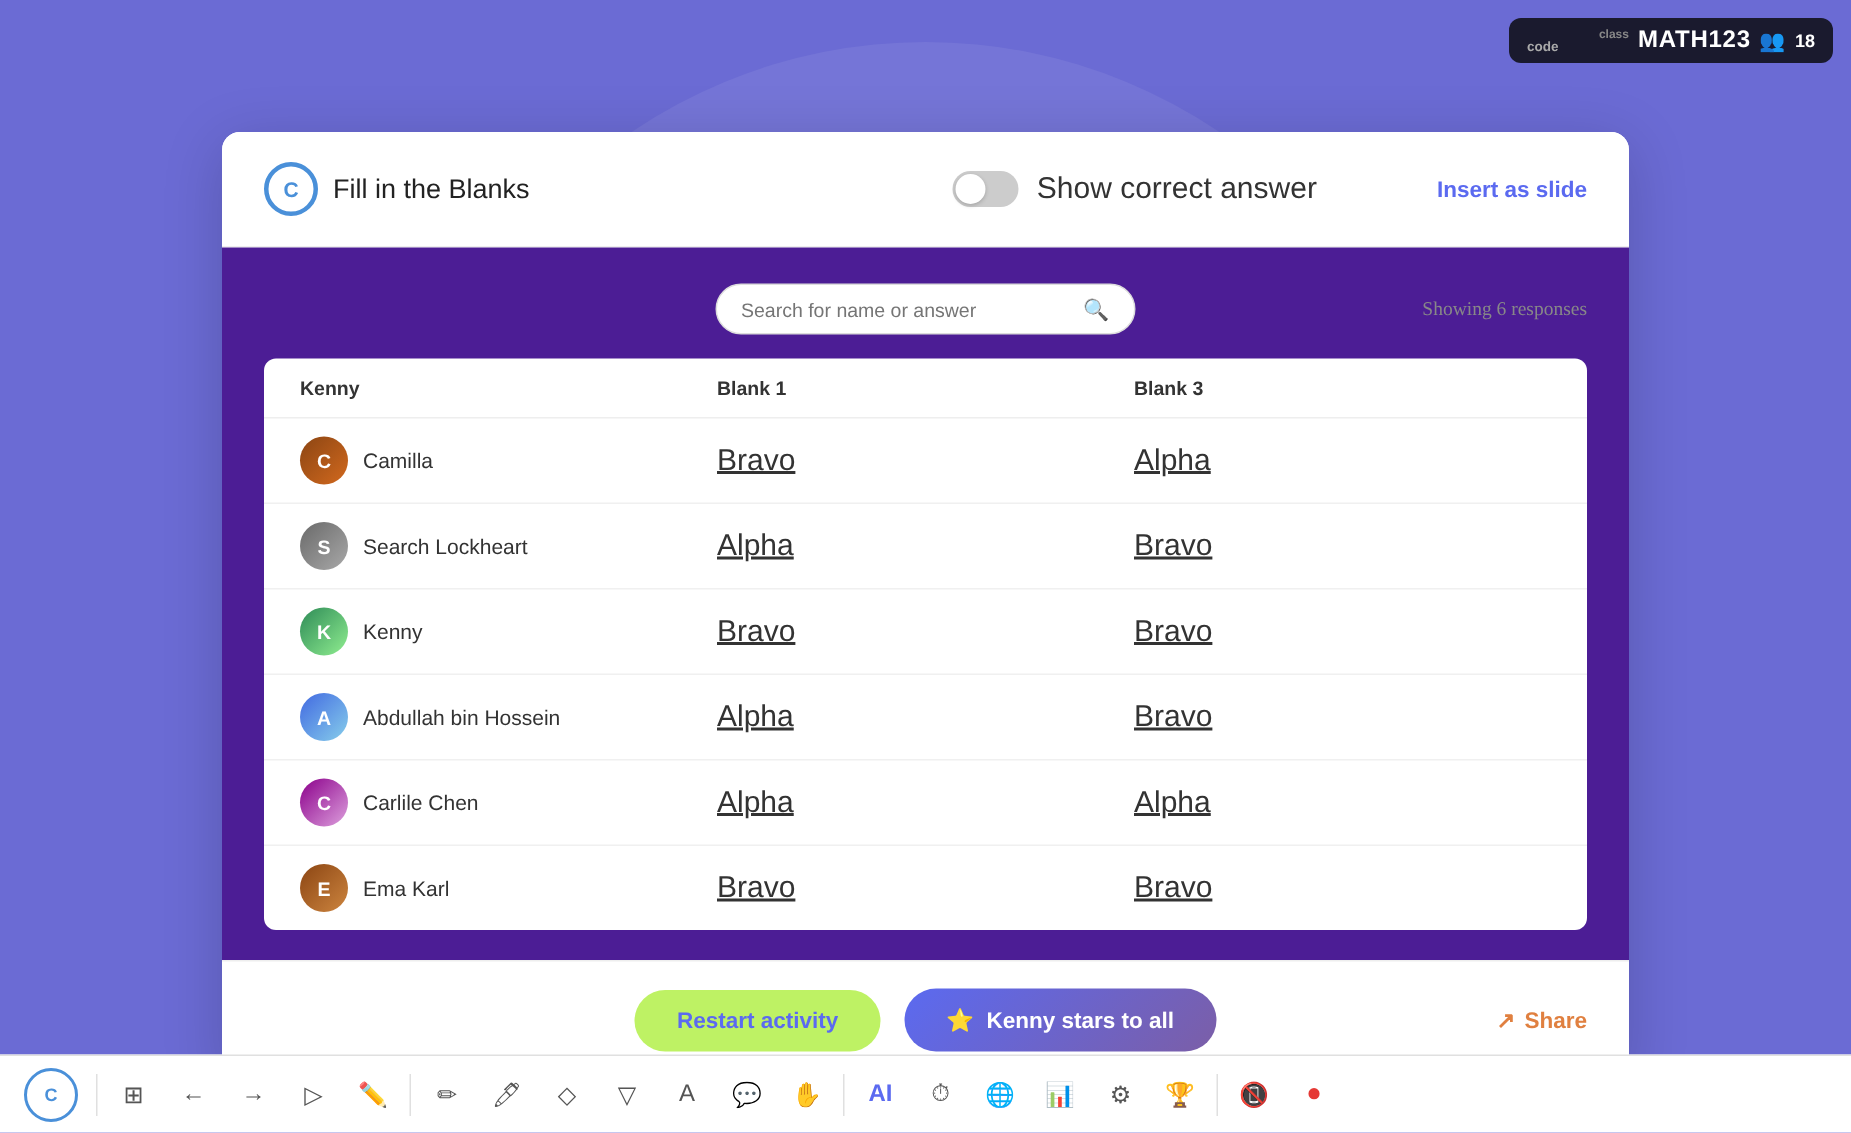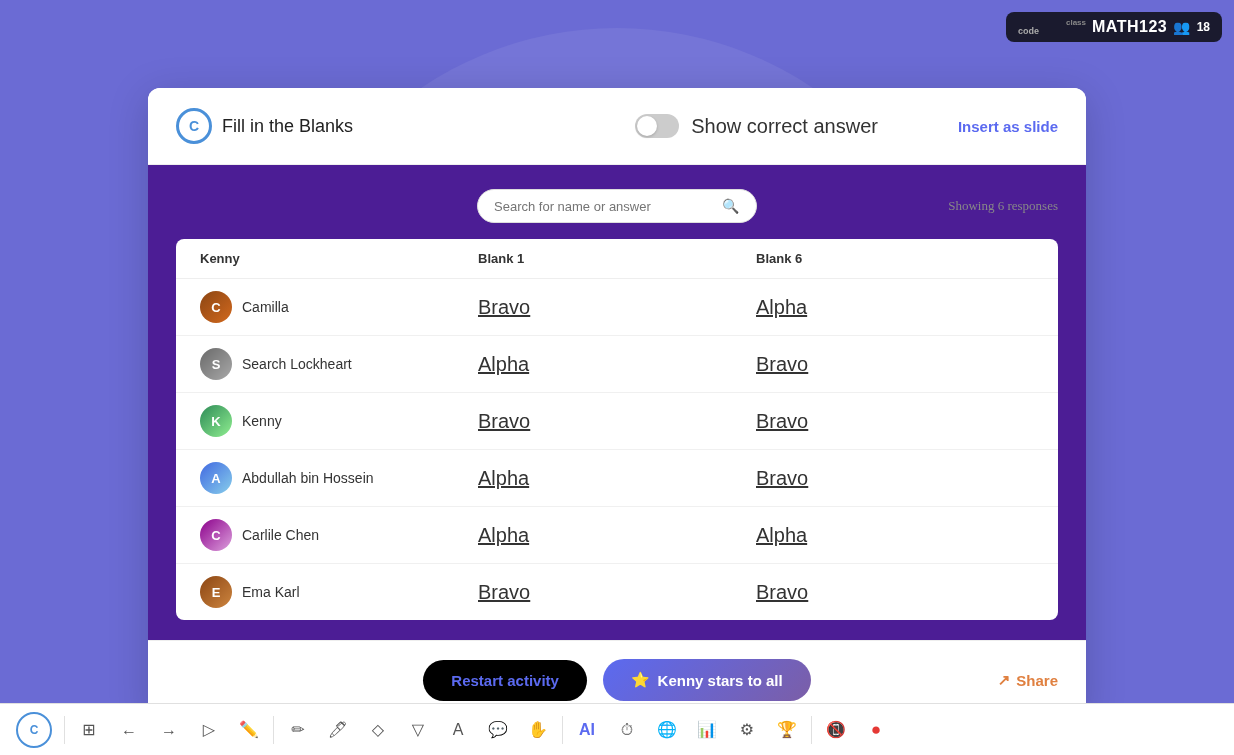--- a/index.html
+++ b/index.html
@@ -250,21 +250,21 @@
       background: white;
       padding: 18px 28px;
       display: flex;
       align-items: center;
       justify-content: center;
       gap: 16px;
       border-top: 1px solid #eee;
       position: relative;
     }
     .restart-btn {
-      background: #000000;
+      background: #bef264;
       border: none;
       border-radius: 24px;
       padding: 12px 28px;
       font-size: 15px;
       font-weight: 600;
       color: #5b6af0;
       cursor: pointer;
     }
     .award-btn {
       background: linear-gradient(135deg, #5b6af0, #7b5ea7);
@@ -376,21 +376,21 @@
         <input type="text" placeholder="Search for name or answer" style="">
         <span class="search-icon">🔍</span>
       </div>
       <span class="showing-text">Showing 6 responses</span>
     </div>
 
     <div class="response-table">
       <div class="table-header">
         <span>Kenny</span>
         <span>Blank 1</span>
-        <span>Blank 6</span>
+        <span>Blank 3</span>
       </div>
 
       <div class="table-row">
         <div class="student-cell">
           <div class="avatar avatar-1">C</div>
           <span class="student-name">Camilla</span>
         </div>
         <span class="answer-cell">Bravo</span>
         <span class="answer-cell">Alpha</span>
       </div>

